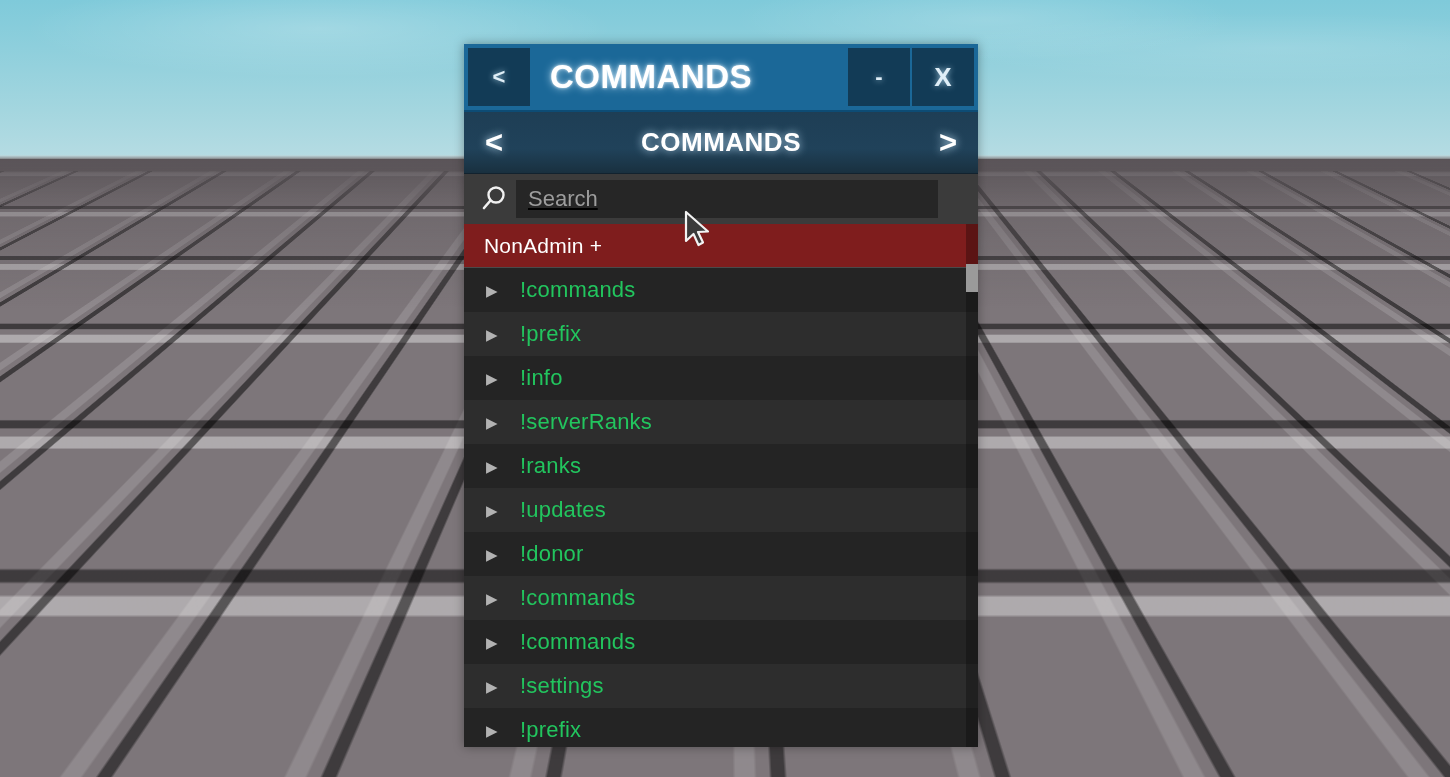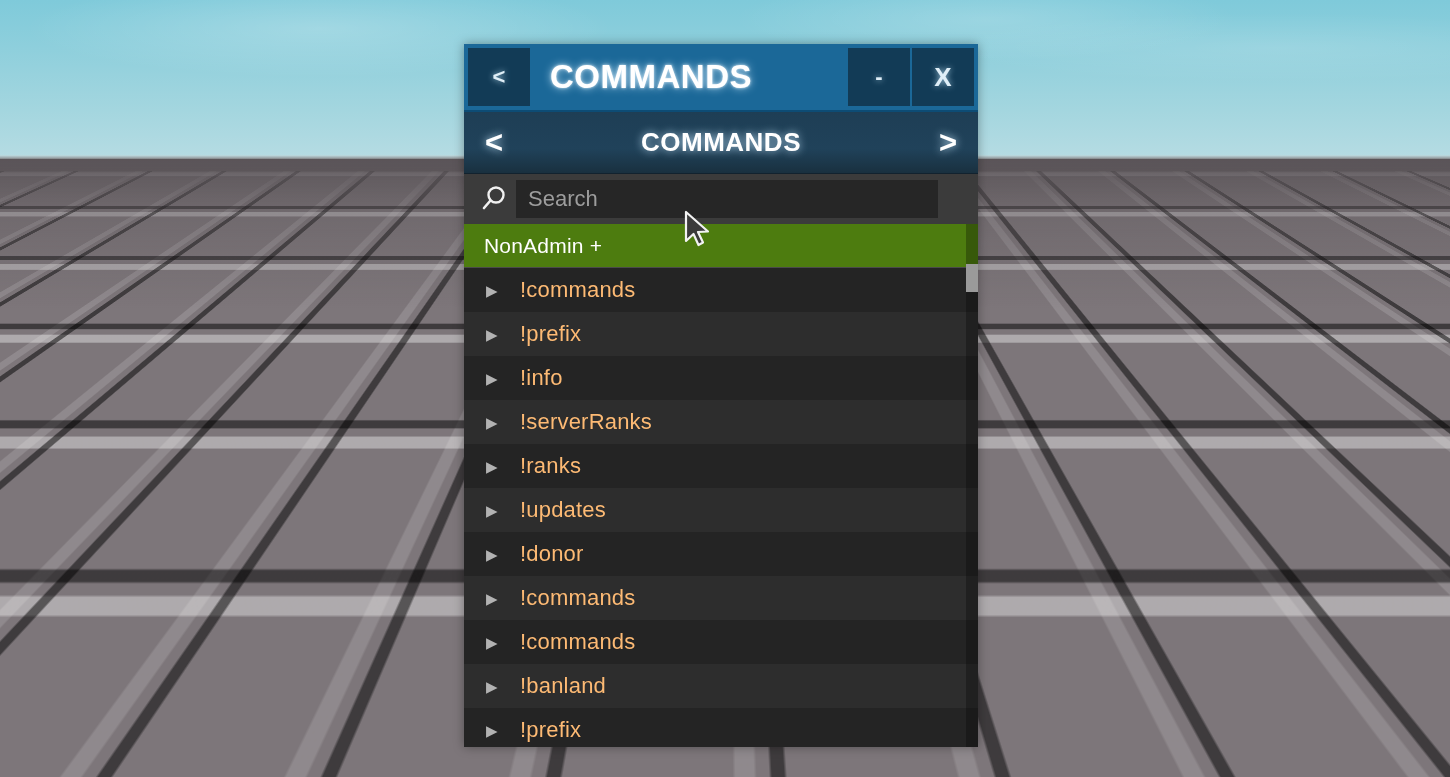--- a/index.html
+++ b/index.html
@@ -165,20 +165,21 @@
   }
 
   
   .searchrow {
     position: relative;
     height: 50px;
     background: #3b3b3b;
     display: flex;
     align-items: center;
     padding-left: 8px;
+    text-decoration: underline;
   }
   .search-icon {
     width: 44px;
     display: flex;
     align-items: center;
     justify-content: center;
   }
   .search-field {
     width: 422px;
     height: 38px;
@@ -189,21 +190,21 @@
   }
   .search-placeholder {
     color: #9d9d9d;
     font-size: 22px;
   }
 
   
   .group-header {
     position: relative;
     height: 44px;
-    background: #4d7c0f;
+    background: #7f1d1d;
     display: flex;
     align-items: center;
     padding-left: 20px;
     border-bottom: 1px solid #4a4a4a;
   }
   .group-header-label {
     color: #ffffff;
     font-size: 21px;
     letter-spacing: .2px;
   }
@@ -224,21 +225,21 @@
   }
   .cmd-row.odd  { background: #242424; }
   .cmd-row.even { background: #2d2d2d; }
   .cmd-arrow {
     width: 34px;
     color: #b2b2b2;
     font-size: 15px;
     line-height: 1;
   }
   .cmd-label {
-    color: #fdba74;
+    color: #22c55e;
     font-size: 22px;
     letter-spacing: .2px;
   }
 
   
   #scrollbar-track {
     position: absolute;
     right: 0;
     top: 180px;
     width: 12px;
@@ -346,21 +347,21 @@
         <div class="cmd-row even">
           <span class="cmd-arrow">▶</span>
           <span class="cmd-label">!commands</span>
         </div>
         <div class="cmd-row odd">
           <span class="cmd-arrow">▶</span>
           <span class="cmd-label">!commands</span>
         </div>
         <div class="cmd-row even">
           <span class="cmd-arrow">▶</span>
-          <span class="cmd-label">!banland</span>
+          <span class="cmd-label">!settings</span>
         </div>
         <div class="cmd-row odd">
           <span class="cmd-arrow">▶</span>
           <span class="cmd-label">!prefix</span>
         </div>
       </div>
 
     <div id="scrollbar-track">
       <div id="scrollbar-thumb" style="background: rgb(154, 154, 154); top: 39.6px;"></div>
     </div>

